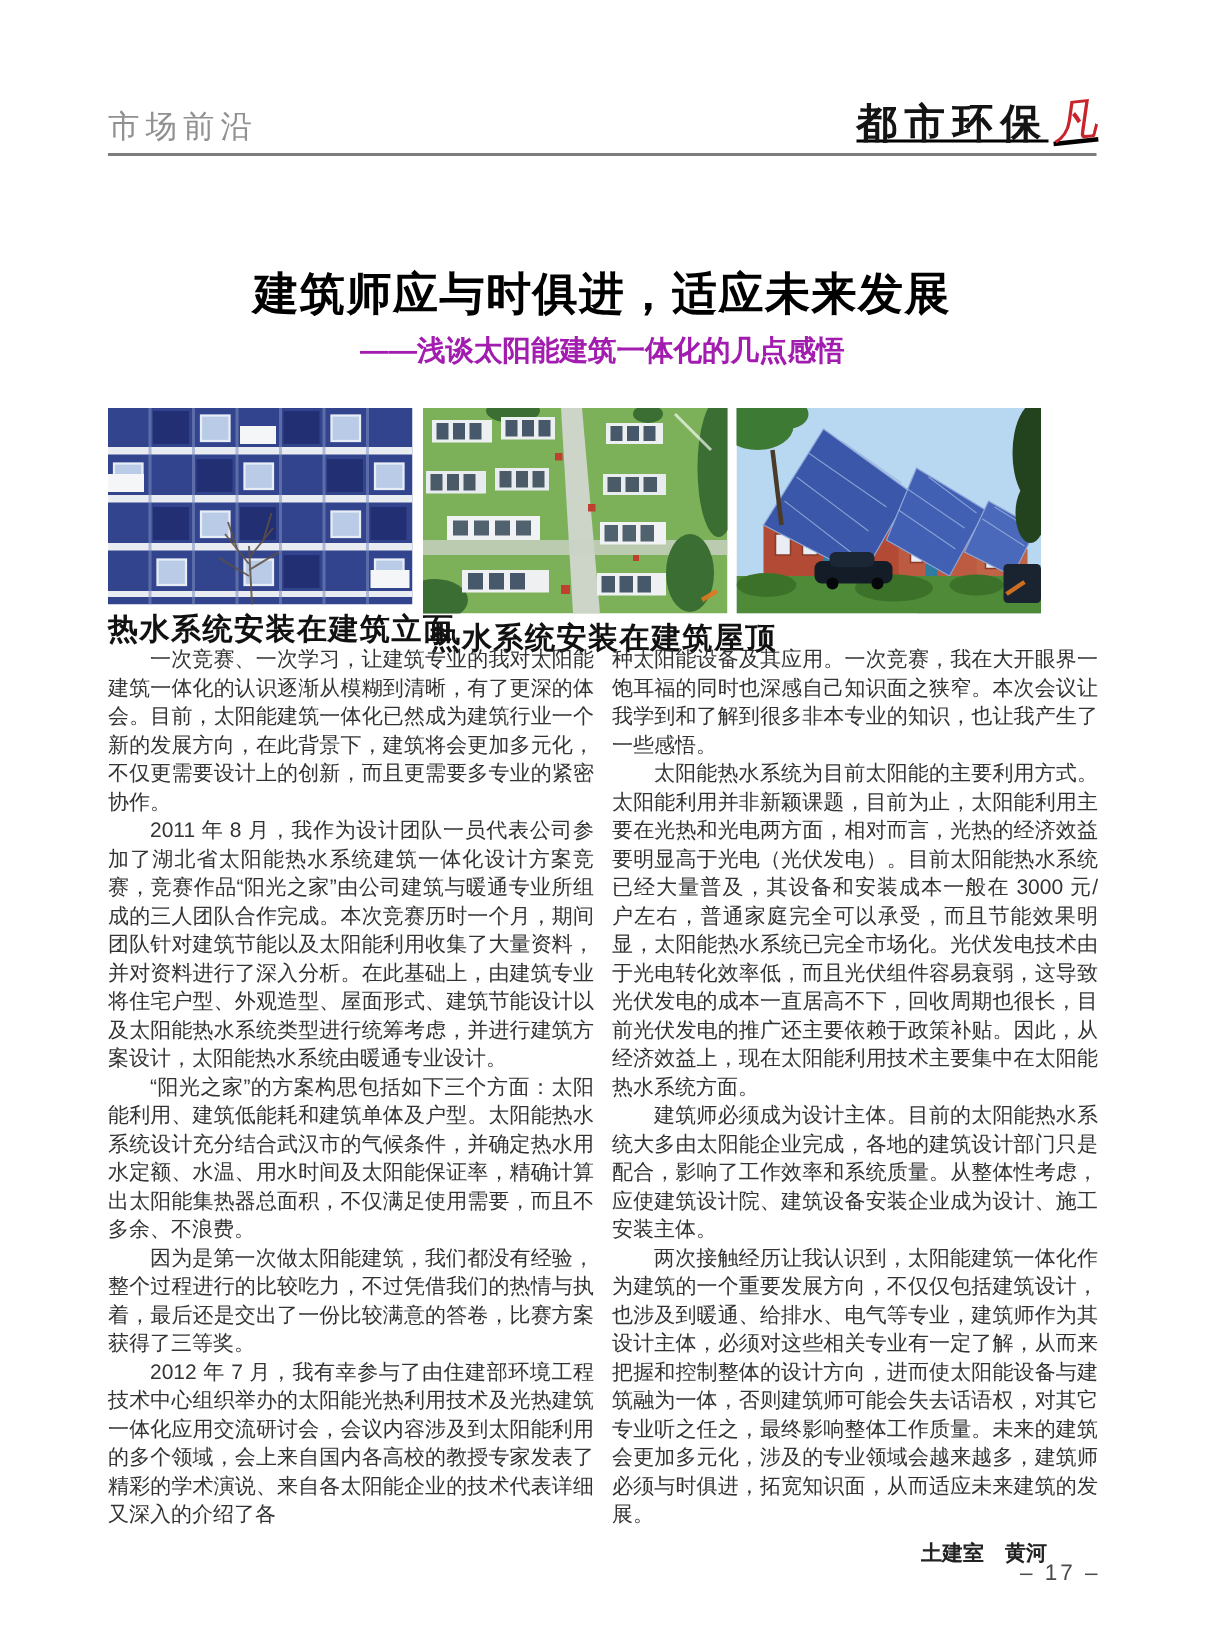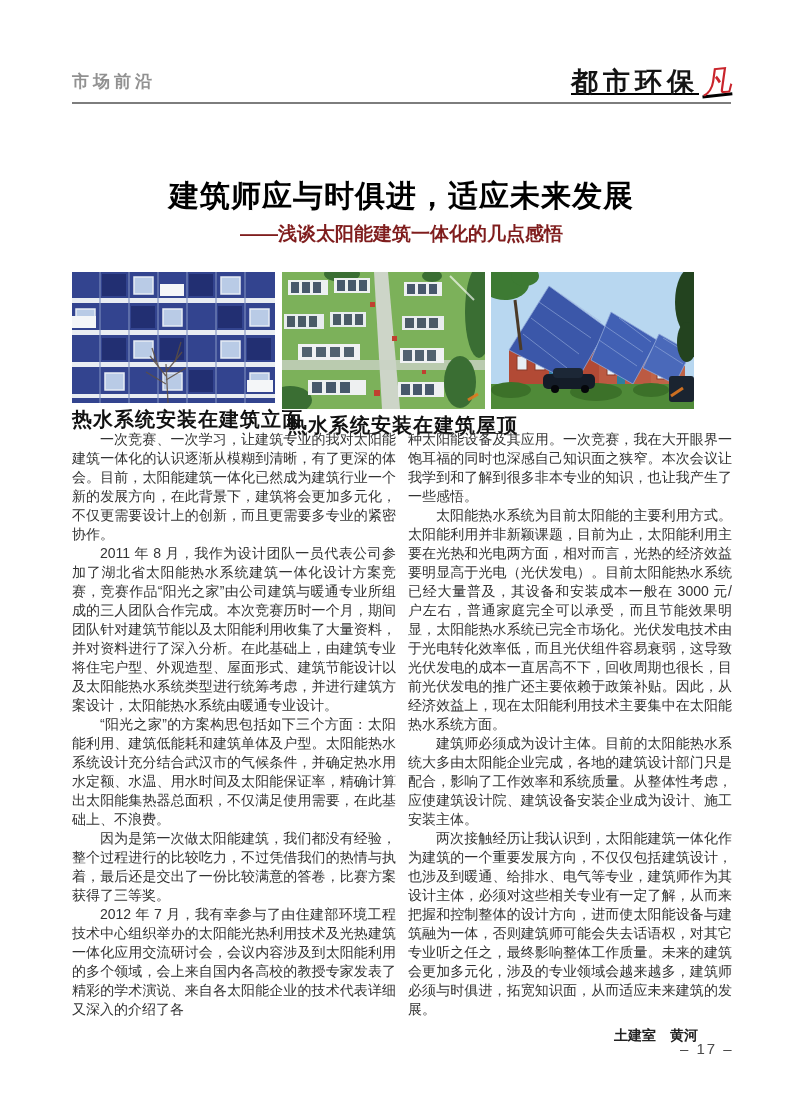--- a/index.html
+++ b/index.html
@@ -6,21 +6,21 @@
   body{
     width:805px;height:1100px;position:relative;overflow:hidden;
     font-family:"Liberation Sans","DejaVu Sans",sans-serif;
     -webkit-font-smoothing:antialiased;
   }
   .page{position:absolute;inset:0;background:#fff;}
 
   
   .section-label{
     position:absolute;left:72px;top:70px;
-    font-size:17px;font-weight:bold;letter-spacing:4px;color:#919191;
+    font-size:21px;font-weight:normal;letter-spacing:4px;color:#919191;
   }
   .brand{
     position:absolute;right:74px;top:64px;
     display:flex;align-items:center;text-decoration:underline;
   }
   .brand-text{
     font-size:27px;font-weight:bold;letter-spacing:5px;color:#141414;
     font-family:"DejaVu Serif","Liberation Serif",serif;
   }
   .seal{
@@ -33,21 +33,21 @@
   }
 
   
   .main-title{
     position:absolute;left:72px;top:176px;width:659px;margin:0;
     text-align:center;font-size:30px;font-weight:bold;color:#000;
     font-family:"DejaVu Serif","Liberation Serif",serif;letter-spacing:1px;
   }
   .sub-title{
     position:absolute;left:72px;top:221px;width:659px;margin:0;
-    text-align:center;font-size:19px;font-weight:bold;color:#7f1d1d;
+    text-align:center;font-size:19px;font-weight:bold;color:#a21caf;
   }
 
   
   .photo{position:absolute;top:272px;font-size:0;line-height:0;}
   .photo svg{display:block;}
   .photo-1{left:72px;}
   .photo-2{left:282px;}
   .photo-3{left:491px;}
   .caption{
     position:absolute;font-size:20px;font-weight:bold;color:#111;letter-spacing:1px;
@@ -300,21 +300,21 @@
       <path d="M180 124 L192 116" stroke="#e07820" stroke-width="3" opacity="0.9" fill="none"></path>
     </svg>
   </div>
 
   <div class="caption caption-1">热水系统安装在建筑立面</div>
   <div class="caption caption-2">热水系统安装在建筑屋顶</div>
 
   <div class="col col-left">
     <p>一次竞赛、一次学习，让建筑专业的我对太阳能建筑一体化的认识逐渐从模糊到清晰，有了更深的体会。目前，太阳能建筑一体化已然成为建筑行业一个新的发展方向，在此背景下，建筑将会更加多元化，不仅更需要设计上的创新，而且更需要多专业的紧密协作。</p>
     <p>2011 年 8 月，我作为设计团队一员代表公司参加了湖北省太阳能热水系统建筑一体化设计方案竞赛，竞赛作品“阳光之家”由公司建筑与暖通专业所组成的三人团队合作完成。本次竞赛历时一个月，期间团队针对建筑节能以及太阳能利用收集了大量资料，并对资料进行了深入分析。在此基础上，由建筑专业将住宅户型、外观造型、屋面形式、建筑节能设计以及太阳能热水系统类型进行统筹考虑，并进行建筑方案设计，太阳能热水系统由暖通专业设计。</p>
-    <p>“阳光之家”的方案构思包括如下三个方面：太阳能利用、建筑低能耗和建筑单体及户型。太阳能热水系统设计充分结合武汉市的气候条件，并确定热水用水定额、水温、用水时间及太阳能保证率，精确计算出太阳能集热器总面积，不仅满足使用需要，在此基础上、不浪费。</p>
+    <p>“阳光之家”的方案构思包括如下三个方面：太阳能利用、建筑低能耗和建筑单体及户型。太阳能热水系统设计充分结合武汉市的气候条件，并确定热水用水定额、水温、用水时间及太阳能保证率，精确计算出太阳能集热器总面积，不仅满足使用需要，而且不多余、不浪费。</p>
     <p>因为是第一次做太阳能建筑，我们都没有经验，整个过程进行的比较吃力，不过凭借我们的热情与执着，最后还是交出了一份比较满意的答卷，比赛方案获得了三等奖。</p>
     <p>2012 年 7 月，我有幸参与了由住建部环境工程技术中心组织举办的太阳能光热利用技术及光热建筑一体化应用交流研讨会，会议内容涉及到太阳能利用的多个领域，会上来自国内各高校的教授专家发表了精彩的学术演说、来自各太阳能企业的技术代表详细又深入的介绍了各</p>
   </div>
 
   <div class="col col-right">
     <p class="no-indent">种太阳能设备及其应用。一次竞赛，我在大开眼界一饱耳福的同时也深感自己知识面之狭窄。本次会议让我学到和了解到很多非本专业的知识，也让我产生了一些感悟。</p>
     <p>太阳能热水系统为目前太阳能的主要利用方式。太阳能利用并非新颖课题，目前为止，太阳能利用主要在光热和光电两方面，相对而言，光热的经济效益要明显高于光电（光伏发电）。目前太阳能热水系统已经大量普及，其设备和安装成本一般在 3000 元/ 户左右，普通家庭完全可以承受，而且节能效果明显，太阳能热水系统已完全市场化。光伏发电技术由于光电转化效率低，而且光伏组件容易衰弱，这导致光伏发电的成本一直居高不下，回收周期也很长，目前光伏发电的推广还主要依赖于政策补贴。因此，从经济效益上，现在太阳能利用技术主要集中在太阳能热水系统方面。</p>
     <p>建筑师必须成为设计主体。目前的太阳能热水系统大多由太阳能企业完成，各地的建筑设计部门只是配合，影响了工作效率和系统质量。从整体性考虑，应使建筑设计院、建筑设备安装企业成为设计、施工安装主体。</p>
     <p>两次接触经历让我认识到，太阳能建筑一体化作为建筑的一个重要发展方向，不仅仅包括建筑设计，也涉及到暖通、给排水、电气等专业，建筑师作为其设计主体，必须对这些相关专业有一定了解，从而来把握和控制整体的设计方向，进而使太阳能设备与建筑融为一体，否则建筑师可能会失去话语权，对其它专业听之任之，最终影响整体工作质量。未来的建筑会更加多元化，涉及的专业领域会越来越多，建筑师必须与时俱进，拓宽知识面，从而适应未来建筑的发展。</p>
     <p class="author">土建室　黄河</p>

